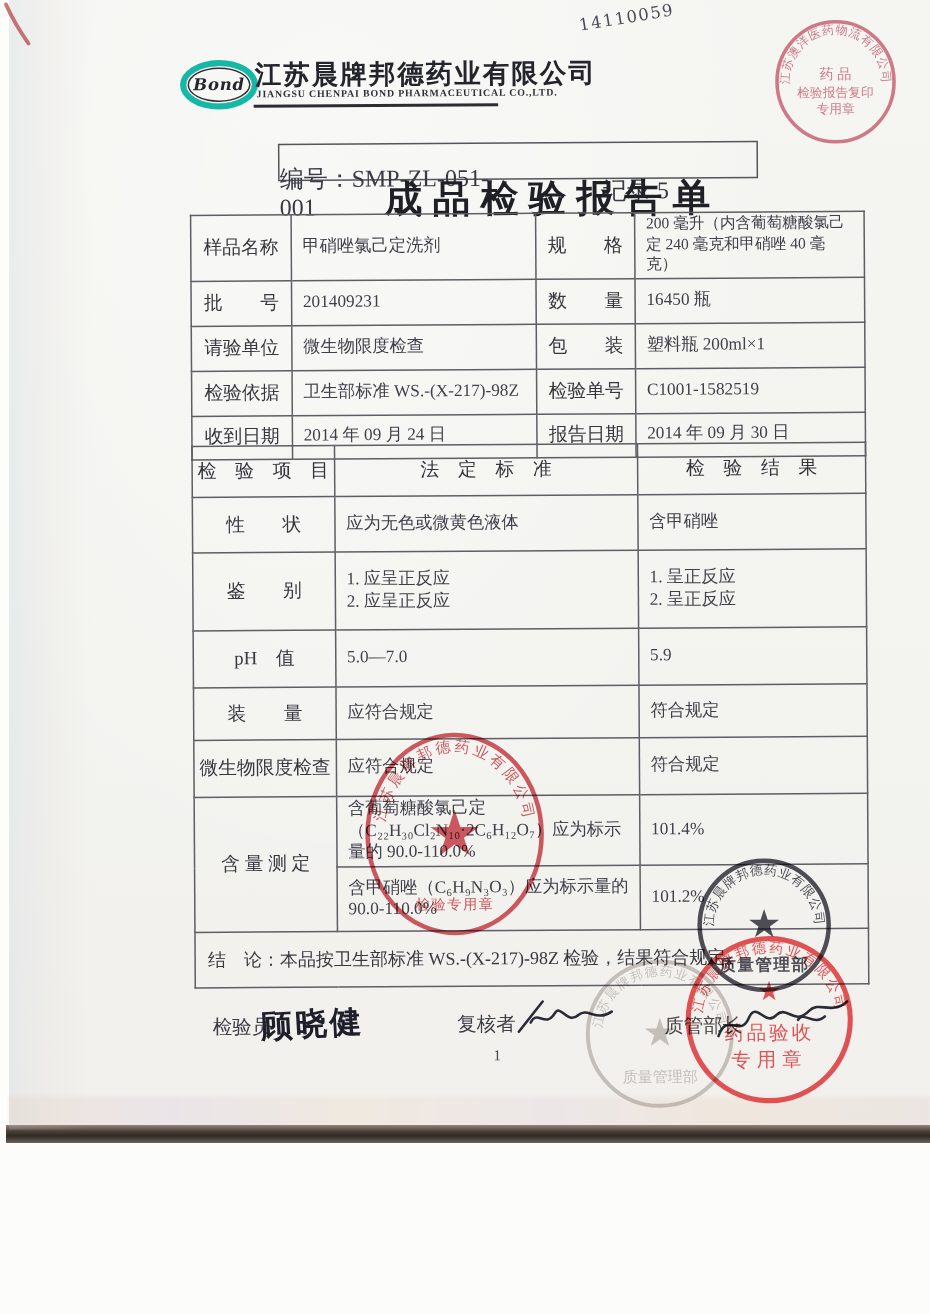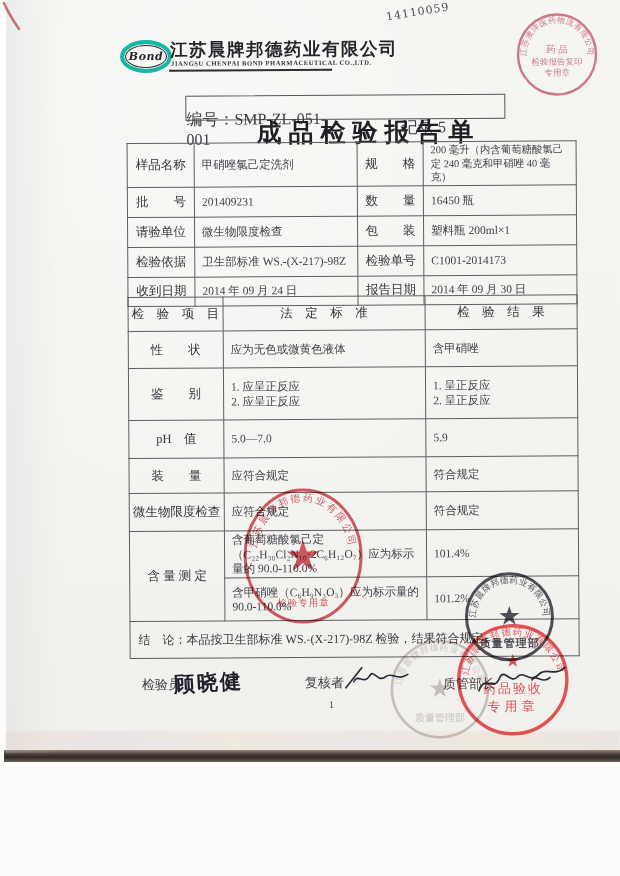--- a/index.html
+++ b/index.html
@@ -116,21 +116,21 @@
     <tr style="height:30px">
       <td class="lab">请验单位</td>
       <td class="val">微生物限度检查</td>
       <td class="lab">包　　装</td>
       <td class="val">塑料瓶 200ml×1</td>
     </tr>
     <tr style="height:30px">
       <td class="lab">检验依据</td>
       <td class="val">卫生部标准 WS.-(X-217)-98Z</td>
       <td class="lab">检验单号</td>
-      <td class="val">C1001-2014173</td>
+      <td class="val">C1001-1582519</td>
     </tr>
     <tr style="height:29px">
       <td class="lab">收到日期</td>
       <td class="val">2014 年 09 月 24 日</td>
       <td class="lab">报告日期</td>
       <td class="val">2014 年 09 月 30 日</td>
     </tr>
   </tbody>
     </table>
 

